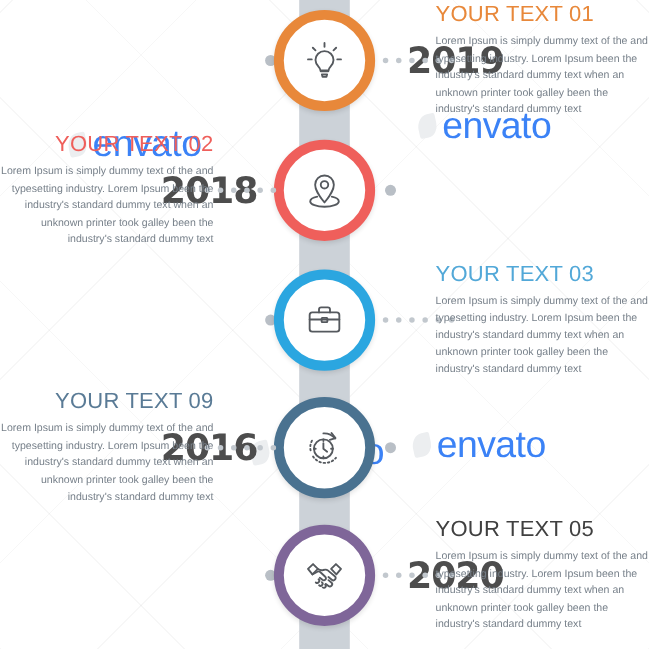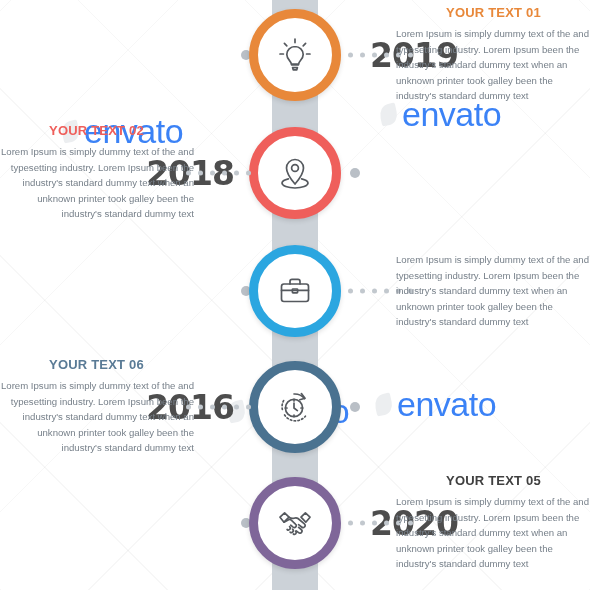--- a/index.html
+++ b/index.html
@@ -155,26 +155,25 @@
   .textblock {
     position: absolute;
     top: 50%;
     transform: translateY(-50%);
     width: 195px;
   }
   .tb-right { left: 396px;  text-align: left;  }
   .tb-left  { right: 396px; text-align: right; }
 
   .tb-title {
-    font-size: 13px;
-    font-weight: 700;
+    font-size: 20px;
+    font-weight: 400;
     letter-spacing: 0.2px;
     margin-bottom: 6px;
     line-height: 1.1;
-    text-align: center;
   }
   .tb-body {
     font-size: 9.6px;
     line-height: 1.62;
     color: #77808a;
   }
 
   
   .r-orange .node   { border-color: #e8883a; }
   .r-orange .tb-title { color: #e8883a; }
@@ -299,20 +298,21 @@
     </div>
     <div class="dots dots-right">
       <span></span>
         <span></span>
         <span></span>
         <span></span>
         <span></span>
         <span></span>
     </div>
     <div class="textblock tb-right">
+      <div class="tb-title">YOUR TEXT 03</div>
       <div class="tb-body">Lorem Ipsum is simply dummy text of the and typesetting industry. Lorem Ipsum been the industry's standard dummy text when an unknown printer took galley been the industry's standard dummy text</div>
     </div>
   </div>
 
   <div class="row row-3 r-slate">
     <div class="year year-left">2016</div>
     <div class="year-dot dot-right"></div>
     <div class="node">
       <span>
         <svg width="46" height="46" viewBox="0 0 46 46">
@@ -330,21 +330,21 @@
     </div>
     <div class="dots dots-left">
       <span></span>
         <span></span>
         <span></span>
         <span></span>
         <span></span>
         <span></span>
     </div>
     <div class="textblock tb-left">
-      <div class="tb-title">YOUR TEXT 06</div>
+      <div class="tb-title">YOUR TEXT 09</div>
       <div class="tb-body">Lorem Ipsum is simply dummy text of the and typesetting industry. Lorem Ipsum been the industry's standard dummy text when an unknown printer took galley been the industry's standard dummy text</div>
     </div>
   </div>
 
   <div class="row row-4 r-purple">
     <div class="year year-right">2020</div>
     <div class="year-dot dot-left"></div>
     <div class="node">
       <span>
         <svg width="46" height="46" viewBox="0 0 46 46">

